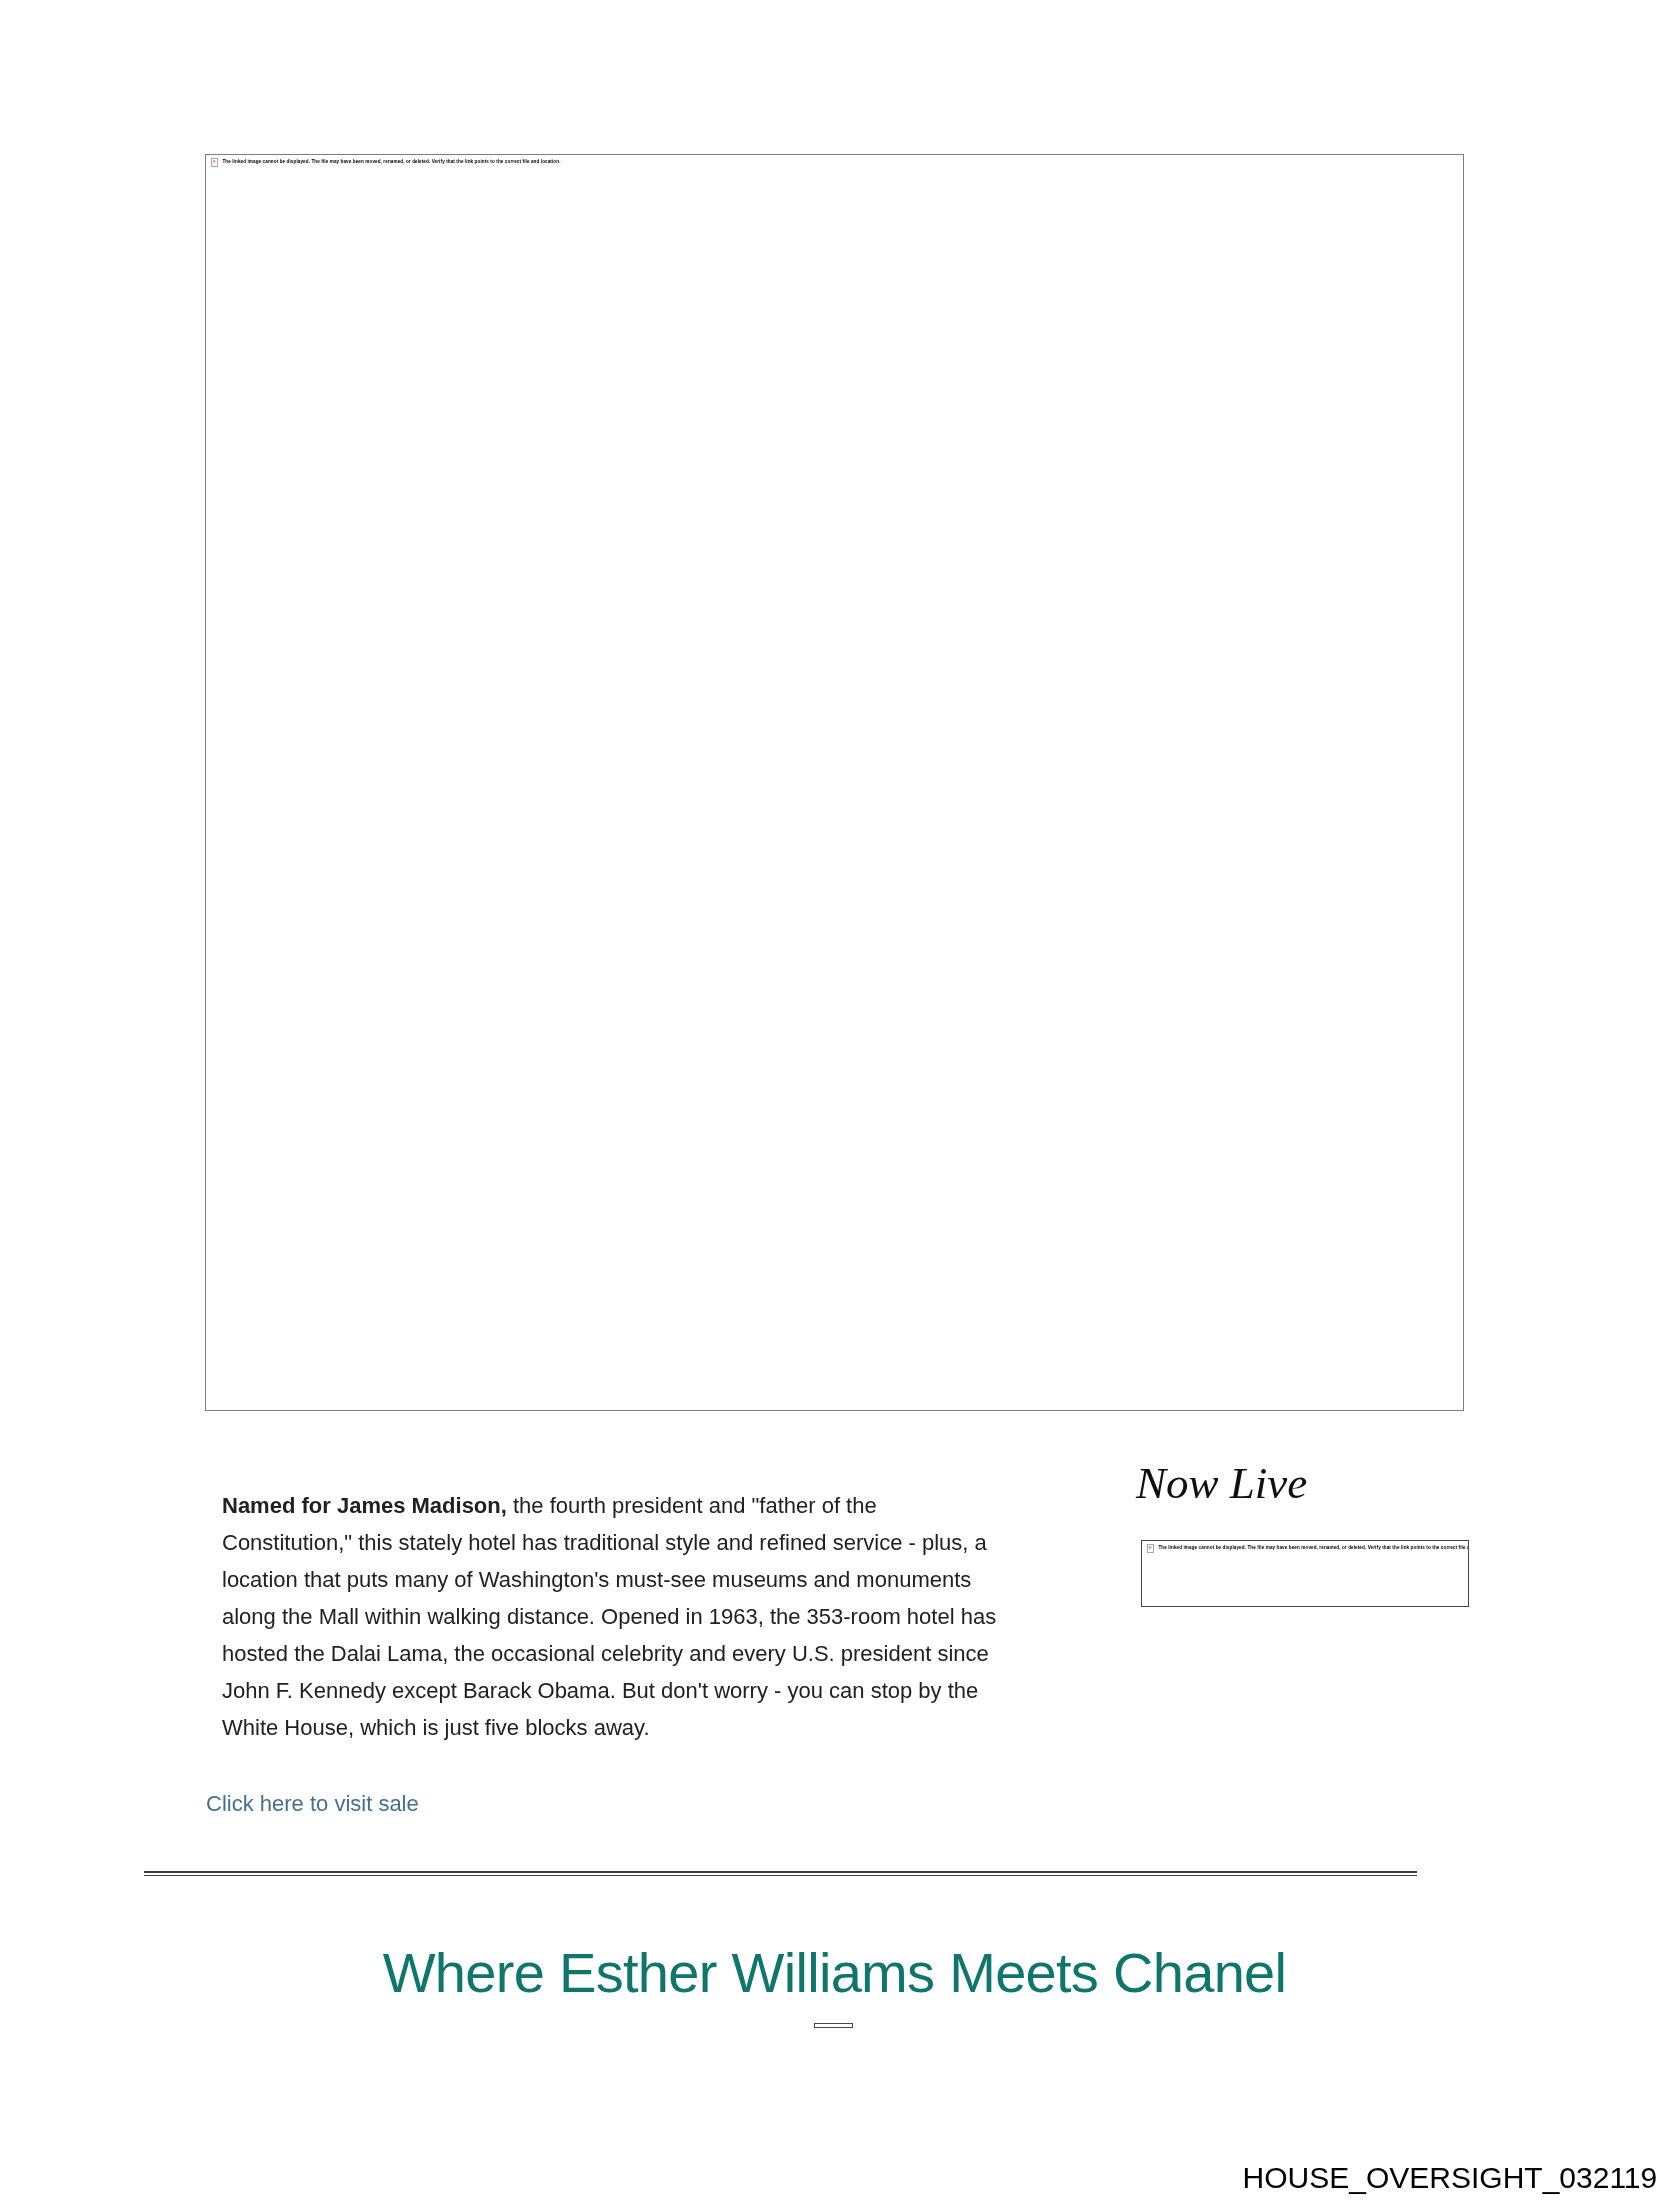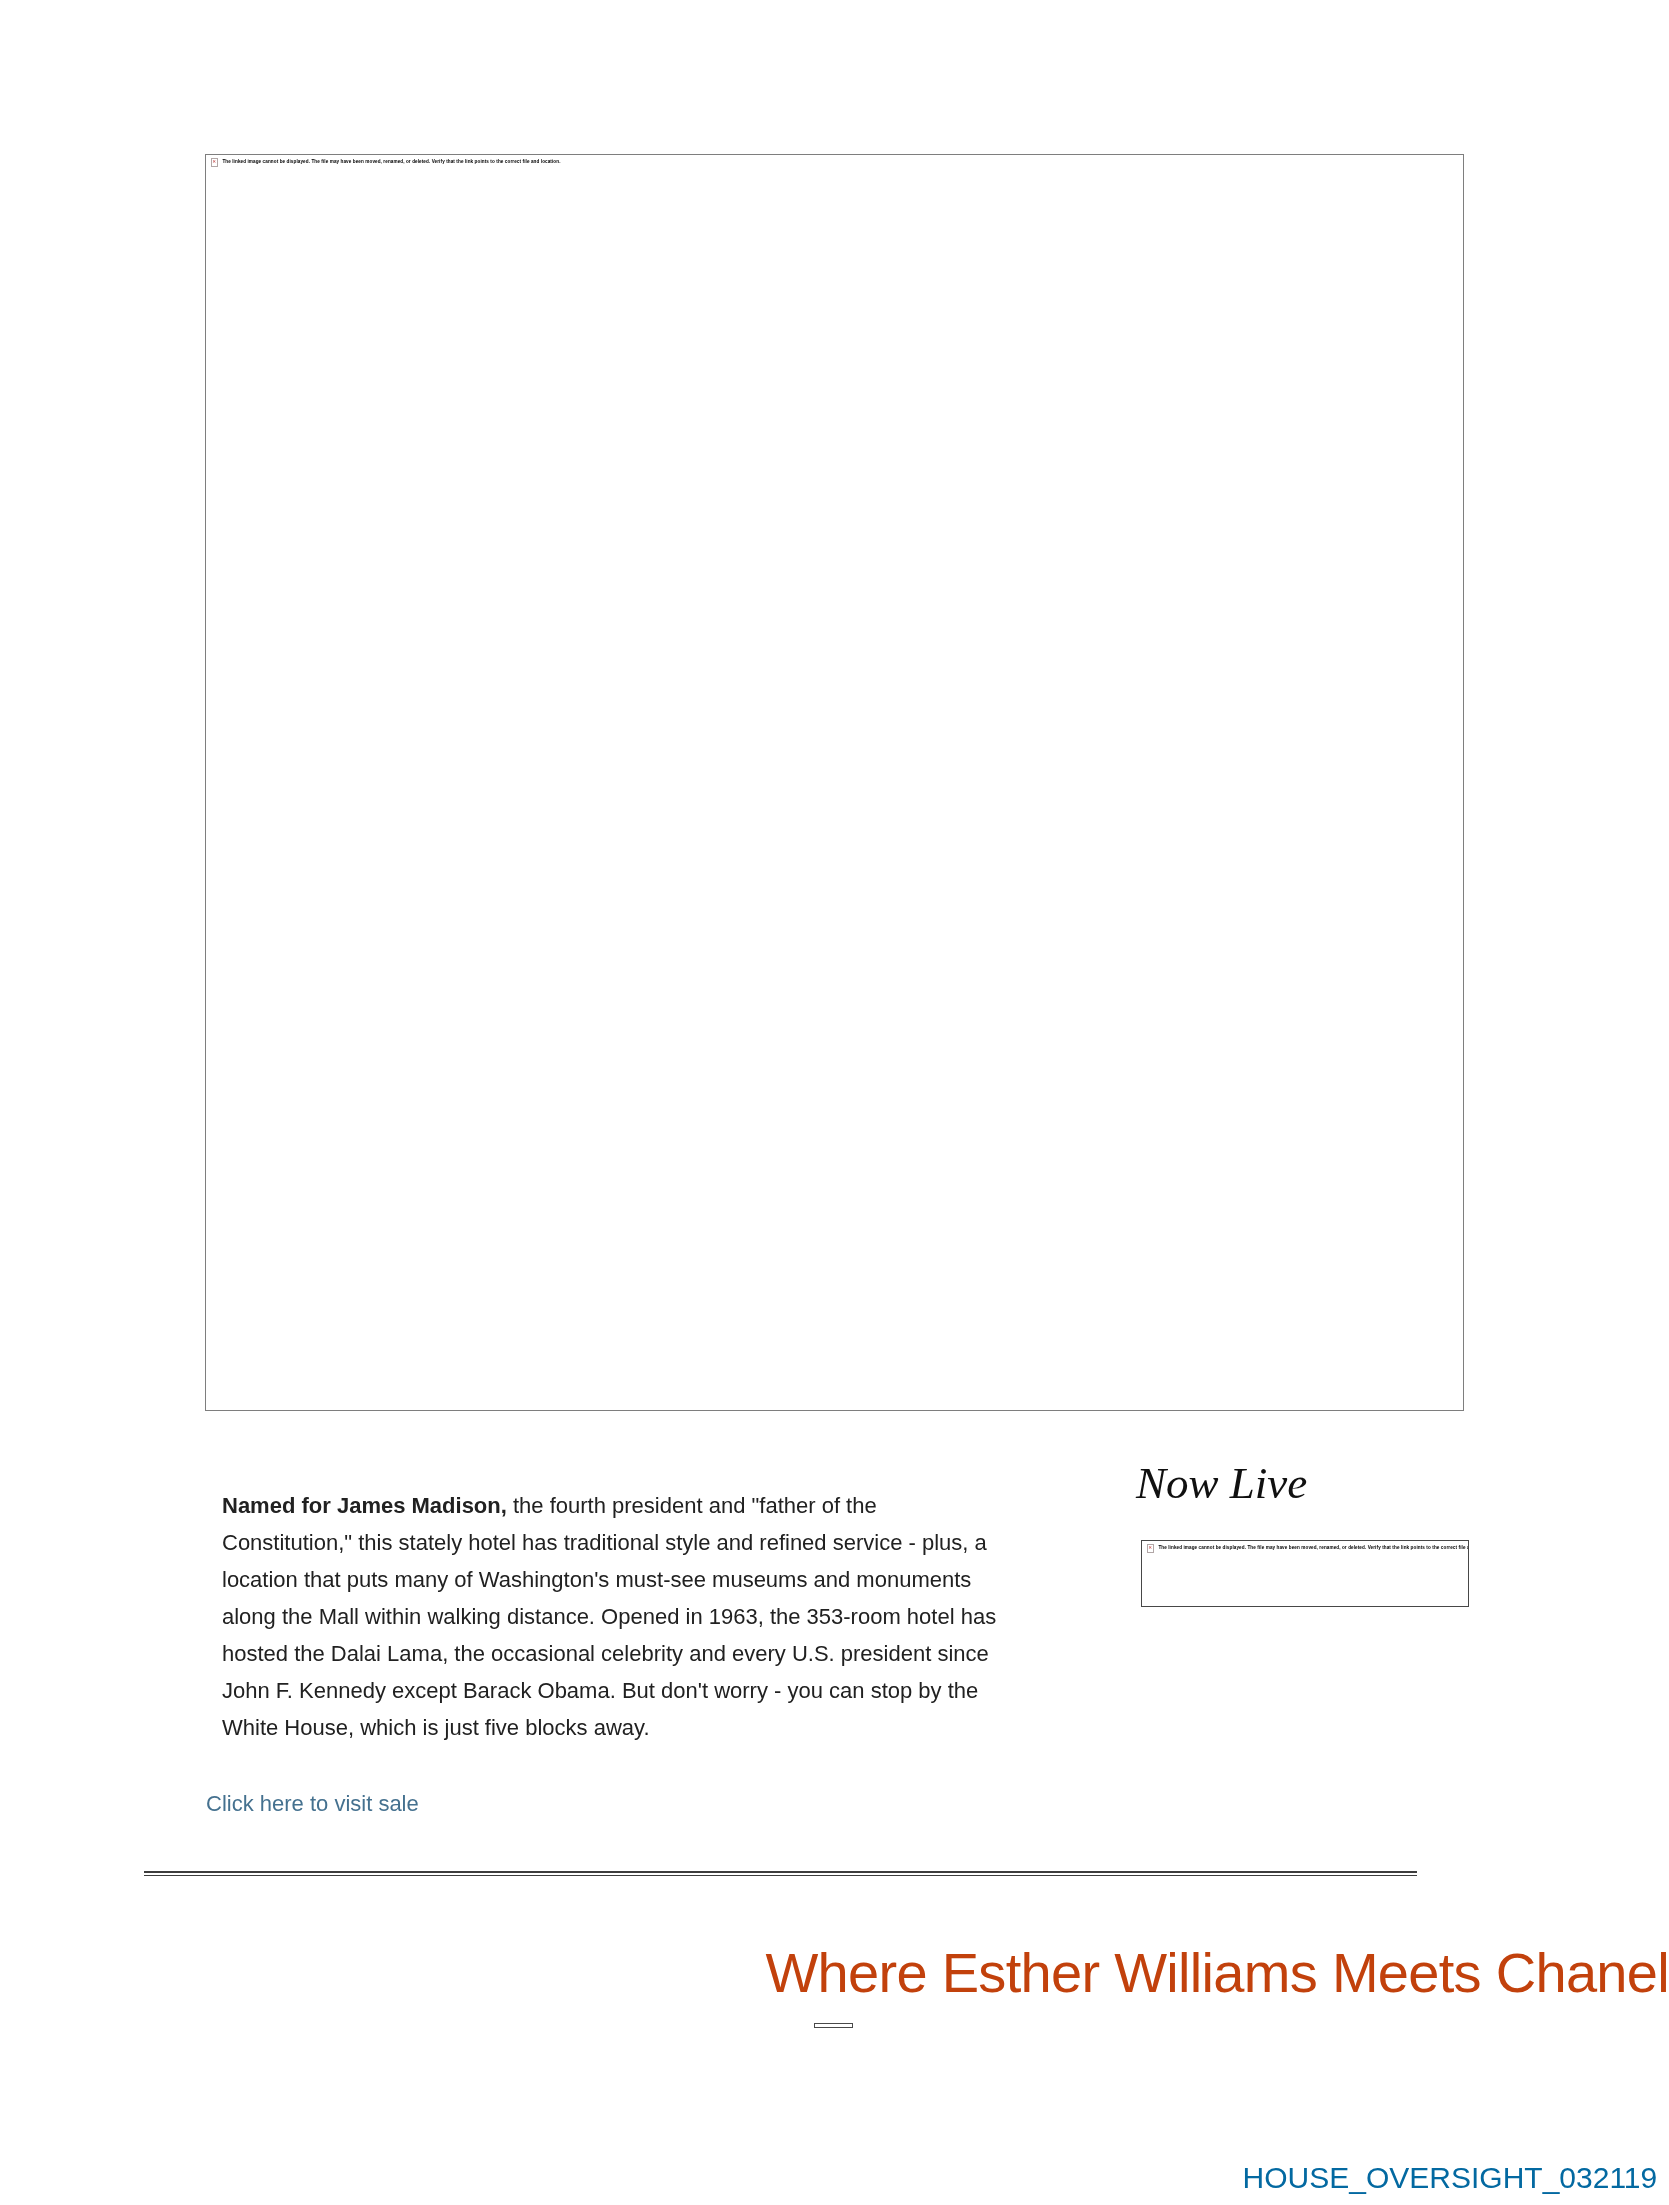--- a/index.html
+++ b/index.html
@@ -100,42 +100,42 @@
     width:1273px; height:4.6px;
     border-top:2px solid #3d3d3d;
     border-bottom:1.3px solid #3d3d3d;
     box-sizing:border-box;
     background:#ffffff;
   }
   .section-heading{
     position:absolute;
     left:0; top:1941px;
     width:1669px;
-    text-align:right;
+    text-align:center;
     font-size:56px;
     line-height:63px;
-    color:#c2410c;
+    color:#0f766e;
     letter-spacing:-0.7px;
   }
   .heading-dash{
     position:absolute;
     left:814px; top:2023px;
     width:39px; height:5.2px;
     border:0.7px solid #4a4a4a;
     box-sizing:border-box;
     background:#ffffff;
   }
 
   
   .bates{
     position:absolute;
     right:11.8px; top:2160px;
     font-size:30px;
     line-height:35px;
-    color:#0369a1;
+    color:#000000;
     text-align:center;
   }
 </style>
 </head>
 <body>
 
 <div class="page">
 
   <div class="hero-box">
     <div class="notice">

